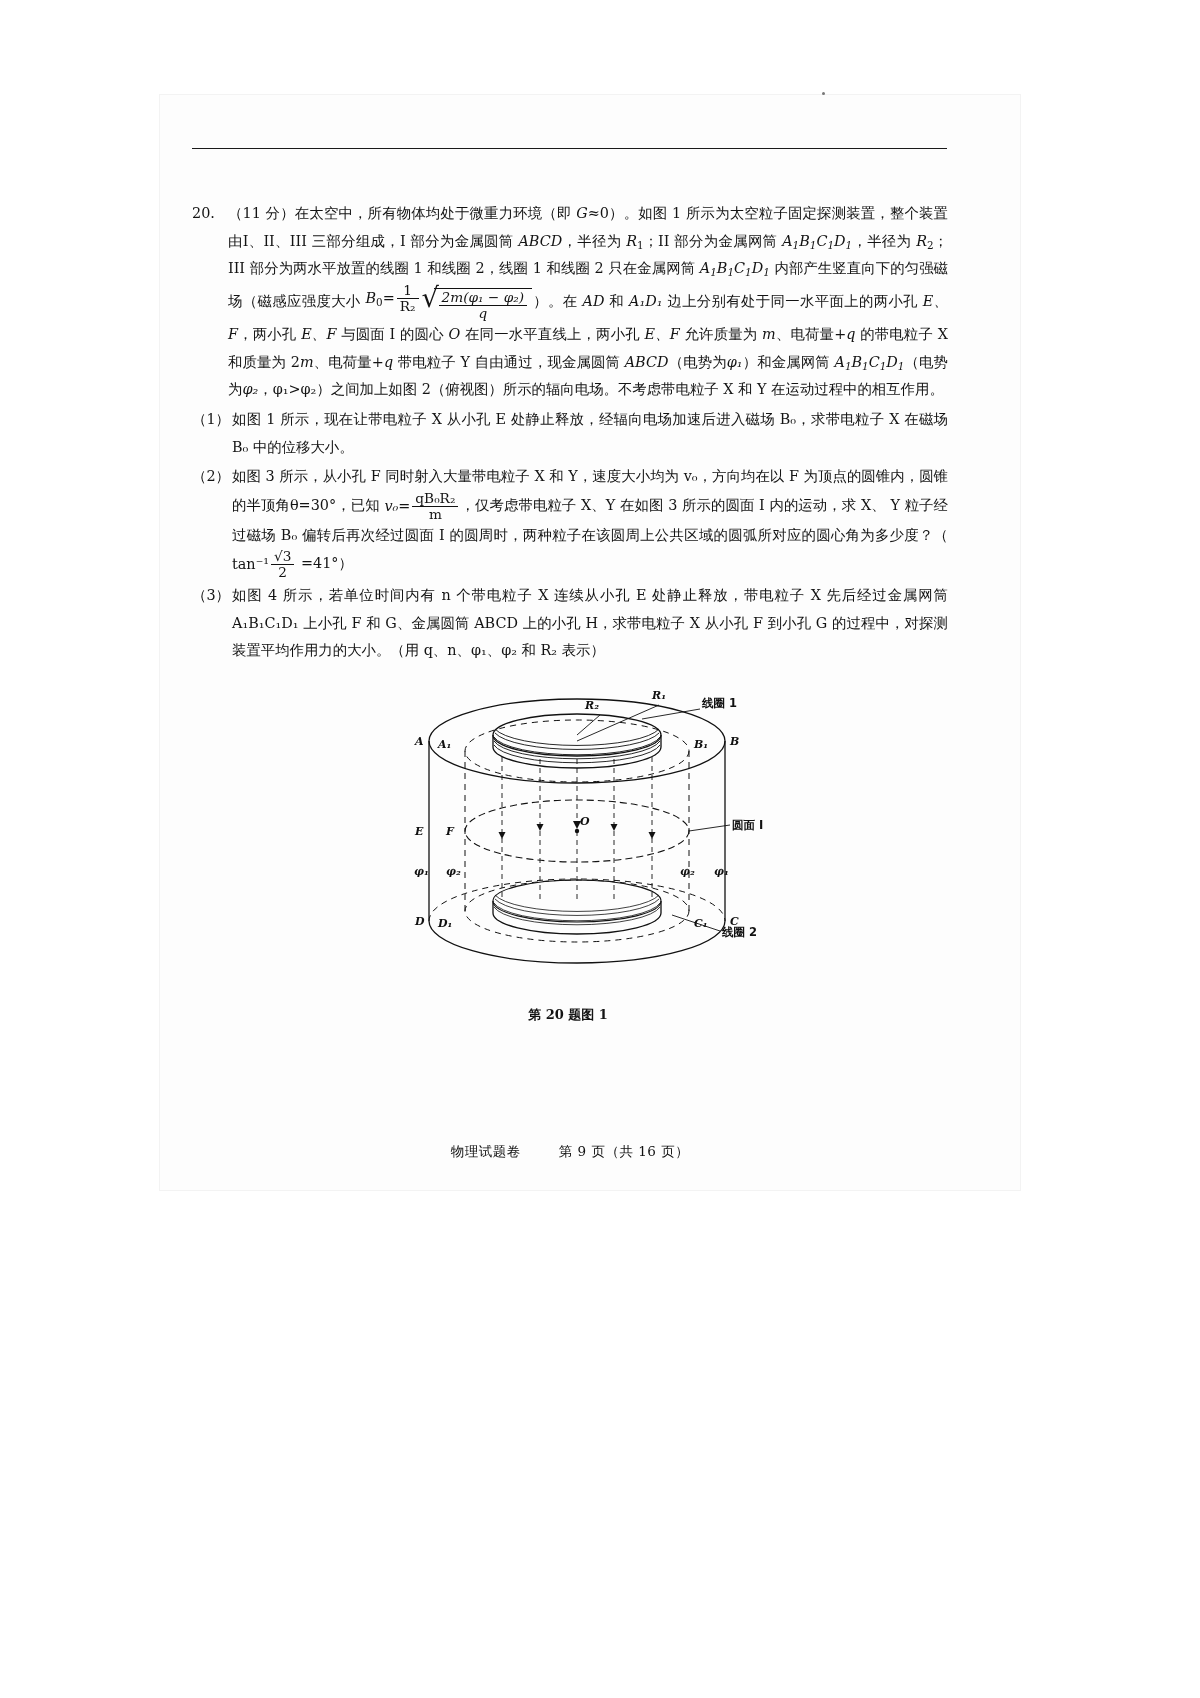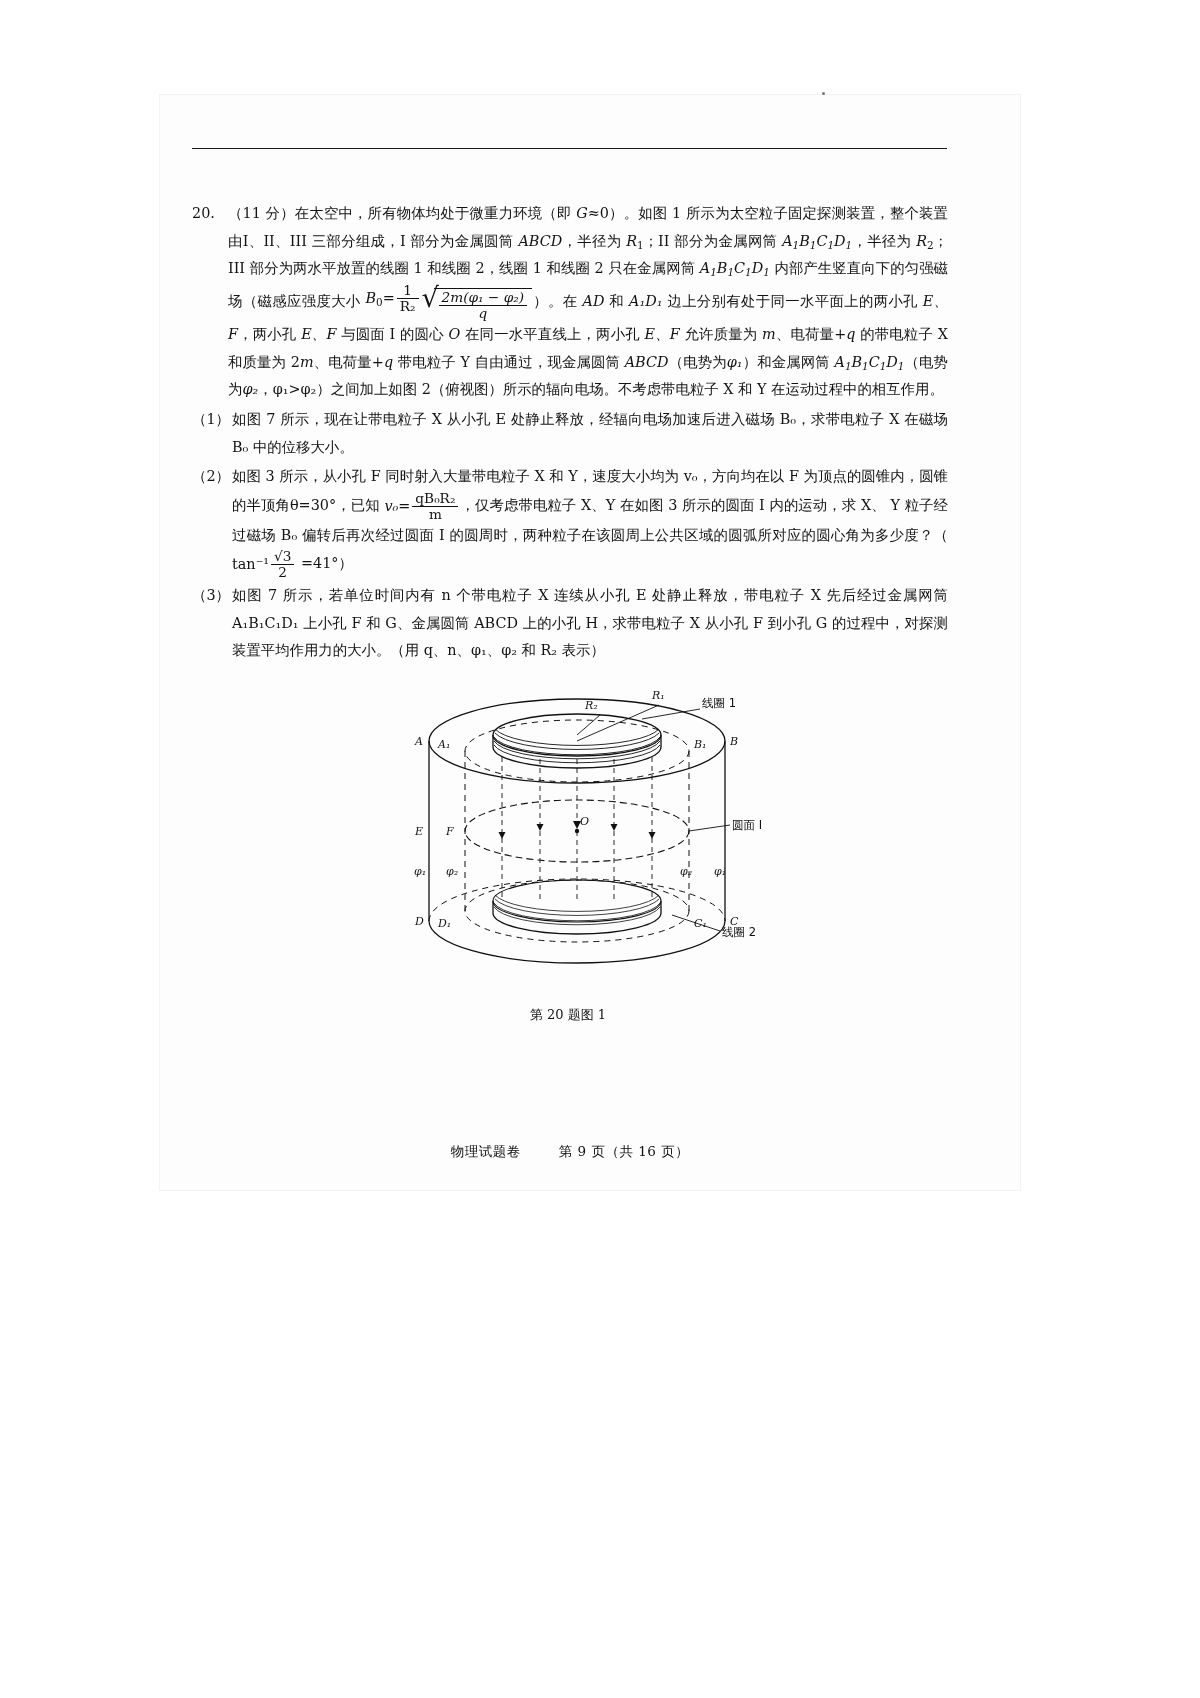--- a/index.html
+++ b/index.html
@@ -128,20 +128,21 @@
     display: inline-block;
     vertical-align: middle;
     line-height: 1.15;
   }
 
   
   .figure-wrap {
     position: relative;
     margin-top: 14px;
     height: 360px;
+    font-weight: bold;
   }
   .figure-caption {
     position: absolute;
     left: 0;
     right: 4px;
     top: 324px;
     text-align: center;
     font-size: 13px;
   }
   .fig-svg { position: absolute; left: 150px; top: 0; }
@@ -173,33 +174,33 @@
         <span>（11 分）</span><span>在太空中，所有物体均处于微重力环境（即 </span><i>G</i><span>≈0）。如图 1 所示为太空粒子固定探测装置，整个装置由I、II、III 三部分组成，I 部分为金属圆筒 </span><i>ABCD</i><span>，半径为 </span><i>R</i><span class="sub">1</span><span>；II 部分为金属网筒 </span><i><span>A</span><span class="sub">1</span>B<span class="sub">1</span>C<span class="sub">1</span>D<span class="sub">1</span></i><span>，半径为 </span><i>R</i><span class="sub">2</span><span>；III 部分为两水平放置的线圈 1 和线圈 2，线圈 1 和线圈 2 只在金属网筒 </span><i>A<span class="sub">1</span>B<span class="sub">1</span>C<span class="sub">1</span>D<span class="sub">1</span></i><span> 内部产生竖直向下的匀强磁场（磁感应强度大小</span>
 
         <span class="bigformula">
           <i>B</i><span class="sub">0</span><span>=</span><span class="frac"><span class="num">1</span><span class="den">R₂</span></span><span class="radical"><span class="rad-body"><span class="frac"><span class="num">2m(φ₁ − φ₂)</span><span class="den">q</span></span></span></span>
         </span><span>）。在 </span><i>AD</i><span> 和 </span><i>A₁D₁</i><span> 边上分别有处于同一水平面上的两小孔 </span><i>E、F</i><span>，两小孔 </span><i>E、F</i><span> 与圆面 I 的圆心 </span><i>O</i><span> 在同一水平直线上，两小孔 </span><i>E、F</i><span> 允许质量为 </span><i>m</i><span>、电荷量+</span><i>q</i><span> 的带电粒子 X 和质量为 2</span><i>m</i><span>、电荷量+</span><i>q</i><span> 带电粒子 Y 自由通过，现金属圆筒 </span><i>ABCD</i><span>（电势为</span><i>φ₁</i><span>）和金属网筒 </span><i>A<span class="sub">1</span>B<span class="sub">1</span>C<span class="sub">1</span>D<span class="sub">1</span></i><span>（电势为</span><i>φ₂</i><span>，φ₁&gt;φ₂）之间加上如图 2（俯视图）所示的辐向电场。不考虑带电粒子 X 和 Y 在运动过程中的相互作用。</span>
       </div>
     </div>
 
     <div class="sub-row">
       <div class="sub-num">（1）</div>
-      <div class="sub-body">如图 7 所示，现在让带电粒子 X 从小孔 E 处静止释放，经辐向电场加速后进入磁场 B₀，求带电粒子 X 在磁场 B₀ 中的位移大小。</div>
+      <div class="sub-body">如图 1 所示，现在让带电粒子 X 从小孔 E 处静止释放，经辐向电场加速后进入磁场 B₀，求带电粒子 X 在磁场 B₀ 中的位移大小。</div>
     </div>
 
     <div class="sub-row">
       <div class="sub-num">（2）</div>
       <div class="sub-body">
         <span>如图 3 所示，从小孔 F 同时射入大量带电粒子 X 和 Y，速度大小均为 v₀，方向均在以 F 为顶点的圆锥内，圆锥的半顶角θ=30°，已知 </span><span class="bigformula"><i>v₀=</i><span class="frac"><span class="num">qB₀R₂</span><span class="den">m</span></span></span><span>，仅考虑带电粒子 X、Y 在如图 3 所示的圆面 I 内的运动，求 X、 Y 粒子经过磁场 B₀ 偏转后再次经过圆面 I 的圆周时，两种粒子在该圆周上公共区域的圆弧所对应的圆心角为多少度？（</span><span class="bigformula"><span>tan⁻¹</span><span class="frac"><span class="num">√3</span><span class="den">2</span></span></span><span> =41°）</span>
       </div>
     </div>
 
     <div class="sub-row">
       <div class="sub-num">（3）</div>
-      <div class="sub-body">如图 7 所示，若单位时间内有 n 个带电粒子 X 连续从小孔 E 处静止释放，带电粒子 X 先后经过金属网筒 A₁B₁C₁D₁ 上小孔 F 和 G、金属圆筒 ABCD 上的小孔 H，求带电粒子 X 从小孔 F 到小孔 G 的过程中，对探测装置平均作用力的大小。（用 q、n、φ₁、φ₂ 和 R₂ 表示）</div>
+      <div class="sub-body">如图 4 所示，若单位时间内有 n 个带电粒子 X 连续从小孔 E 处静止释放，带电粒子 X 先后经过金属网筒 A₁B₁C₁D₁ 上小孔 F 和 G、金属圆筒 ABCD 上的小孔 H，求带电粒子 X 从小孔 F 到小孔 G 的过程中，对探测装置平均作用力的大小。（用 q、n、φ₁、φ₂ 和 R₂ 表示）</div>
     </div>
 
     <div class="figure-wrap">
       <svg class="fig-svg" width="470" height="330" viewBox="0 0 470 330">
         <g fill="none" stroke="#111" stroke-width="1.3">
 
           <ellipse cx="235" cy="62" rx="148" ry="42"></ellipse>
           <path d="M87 62 L87 242"></path>
           <path d="M383 62 L383 242"></path>
           <path d="M87 242 A148 42 0 0 0 383 242"></path>

